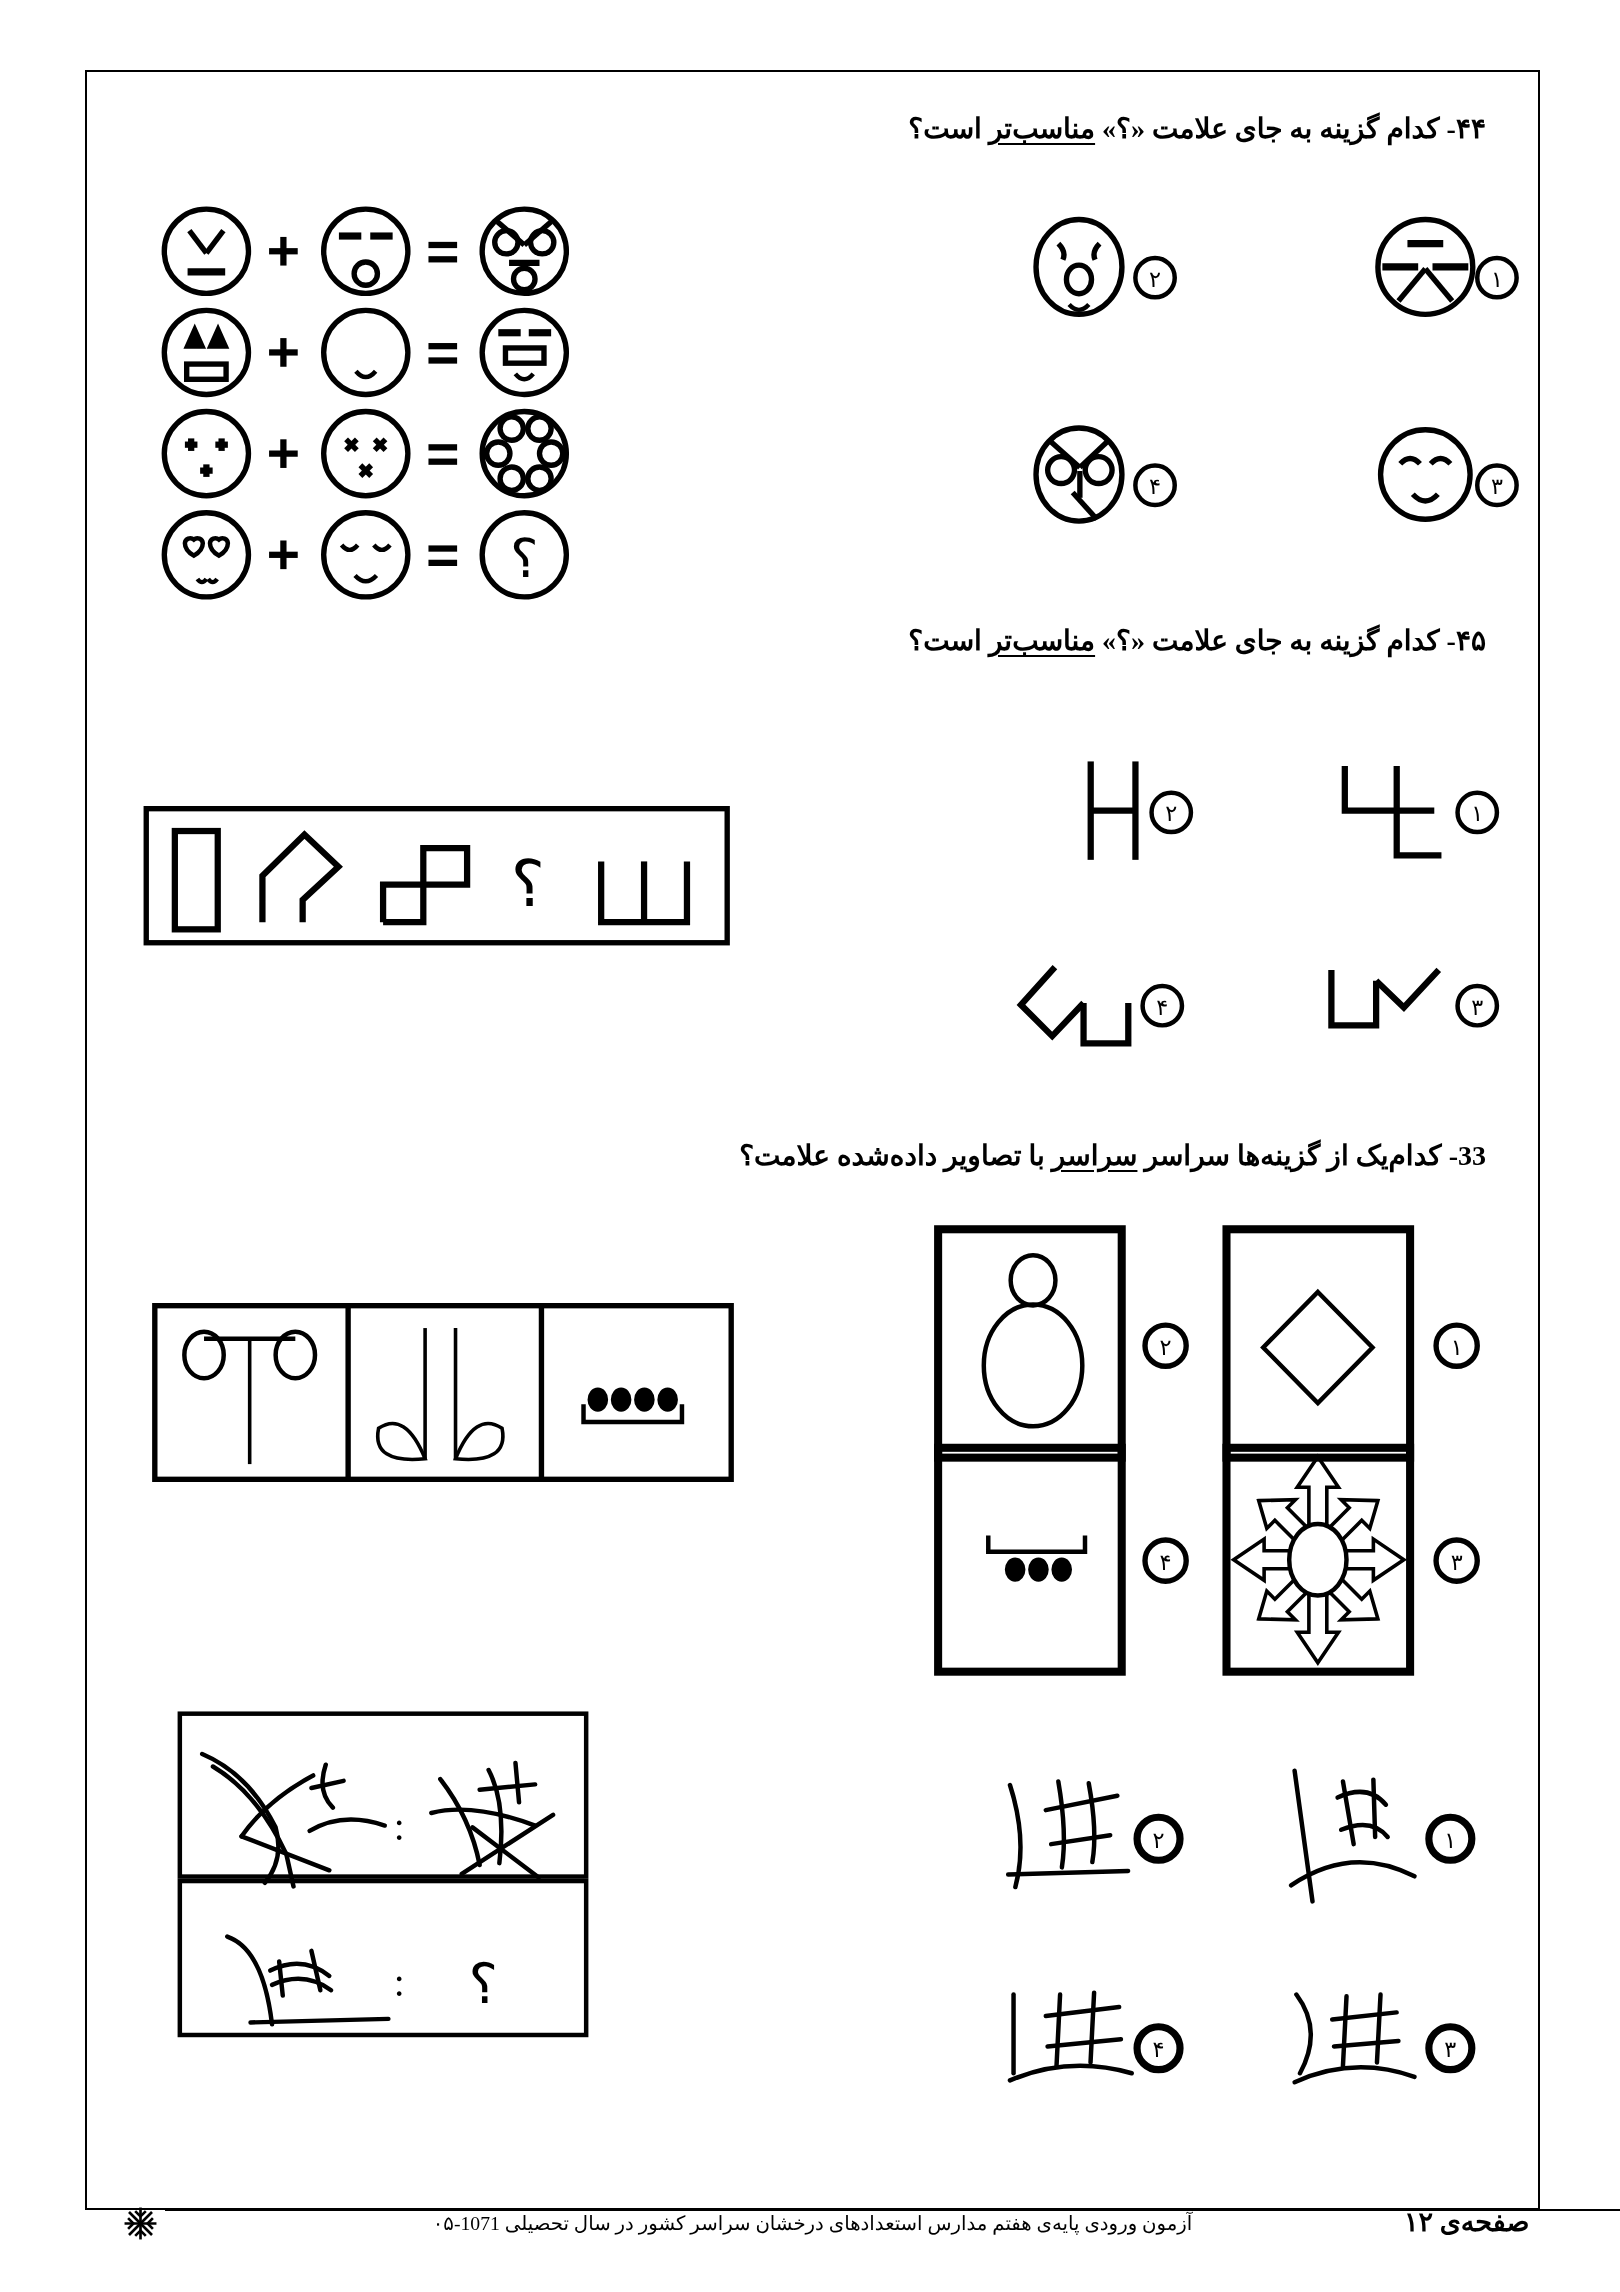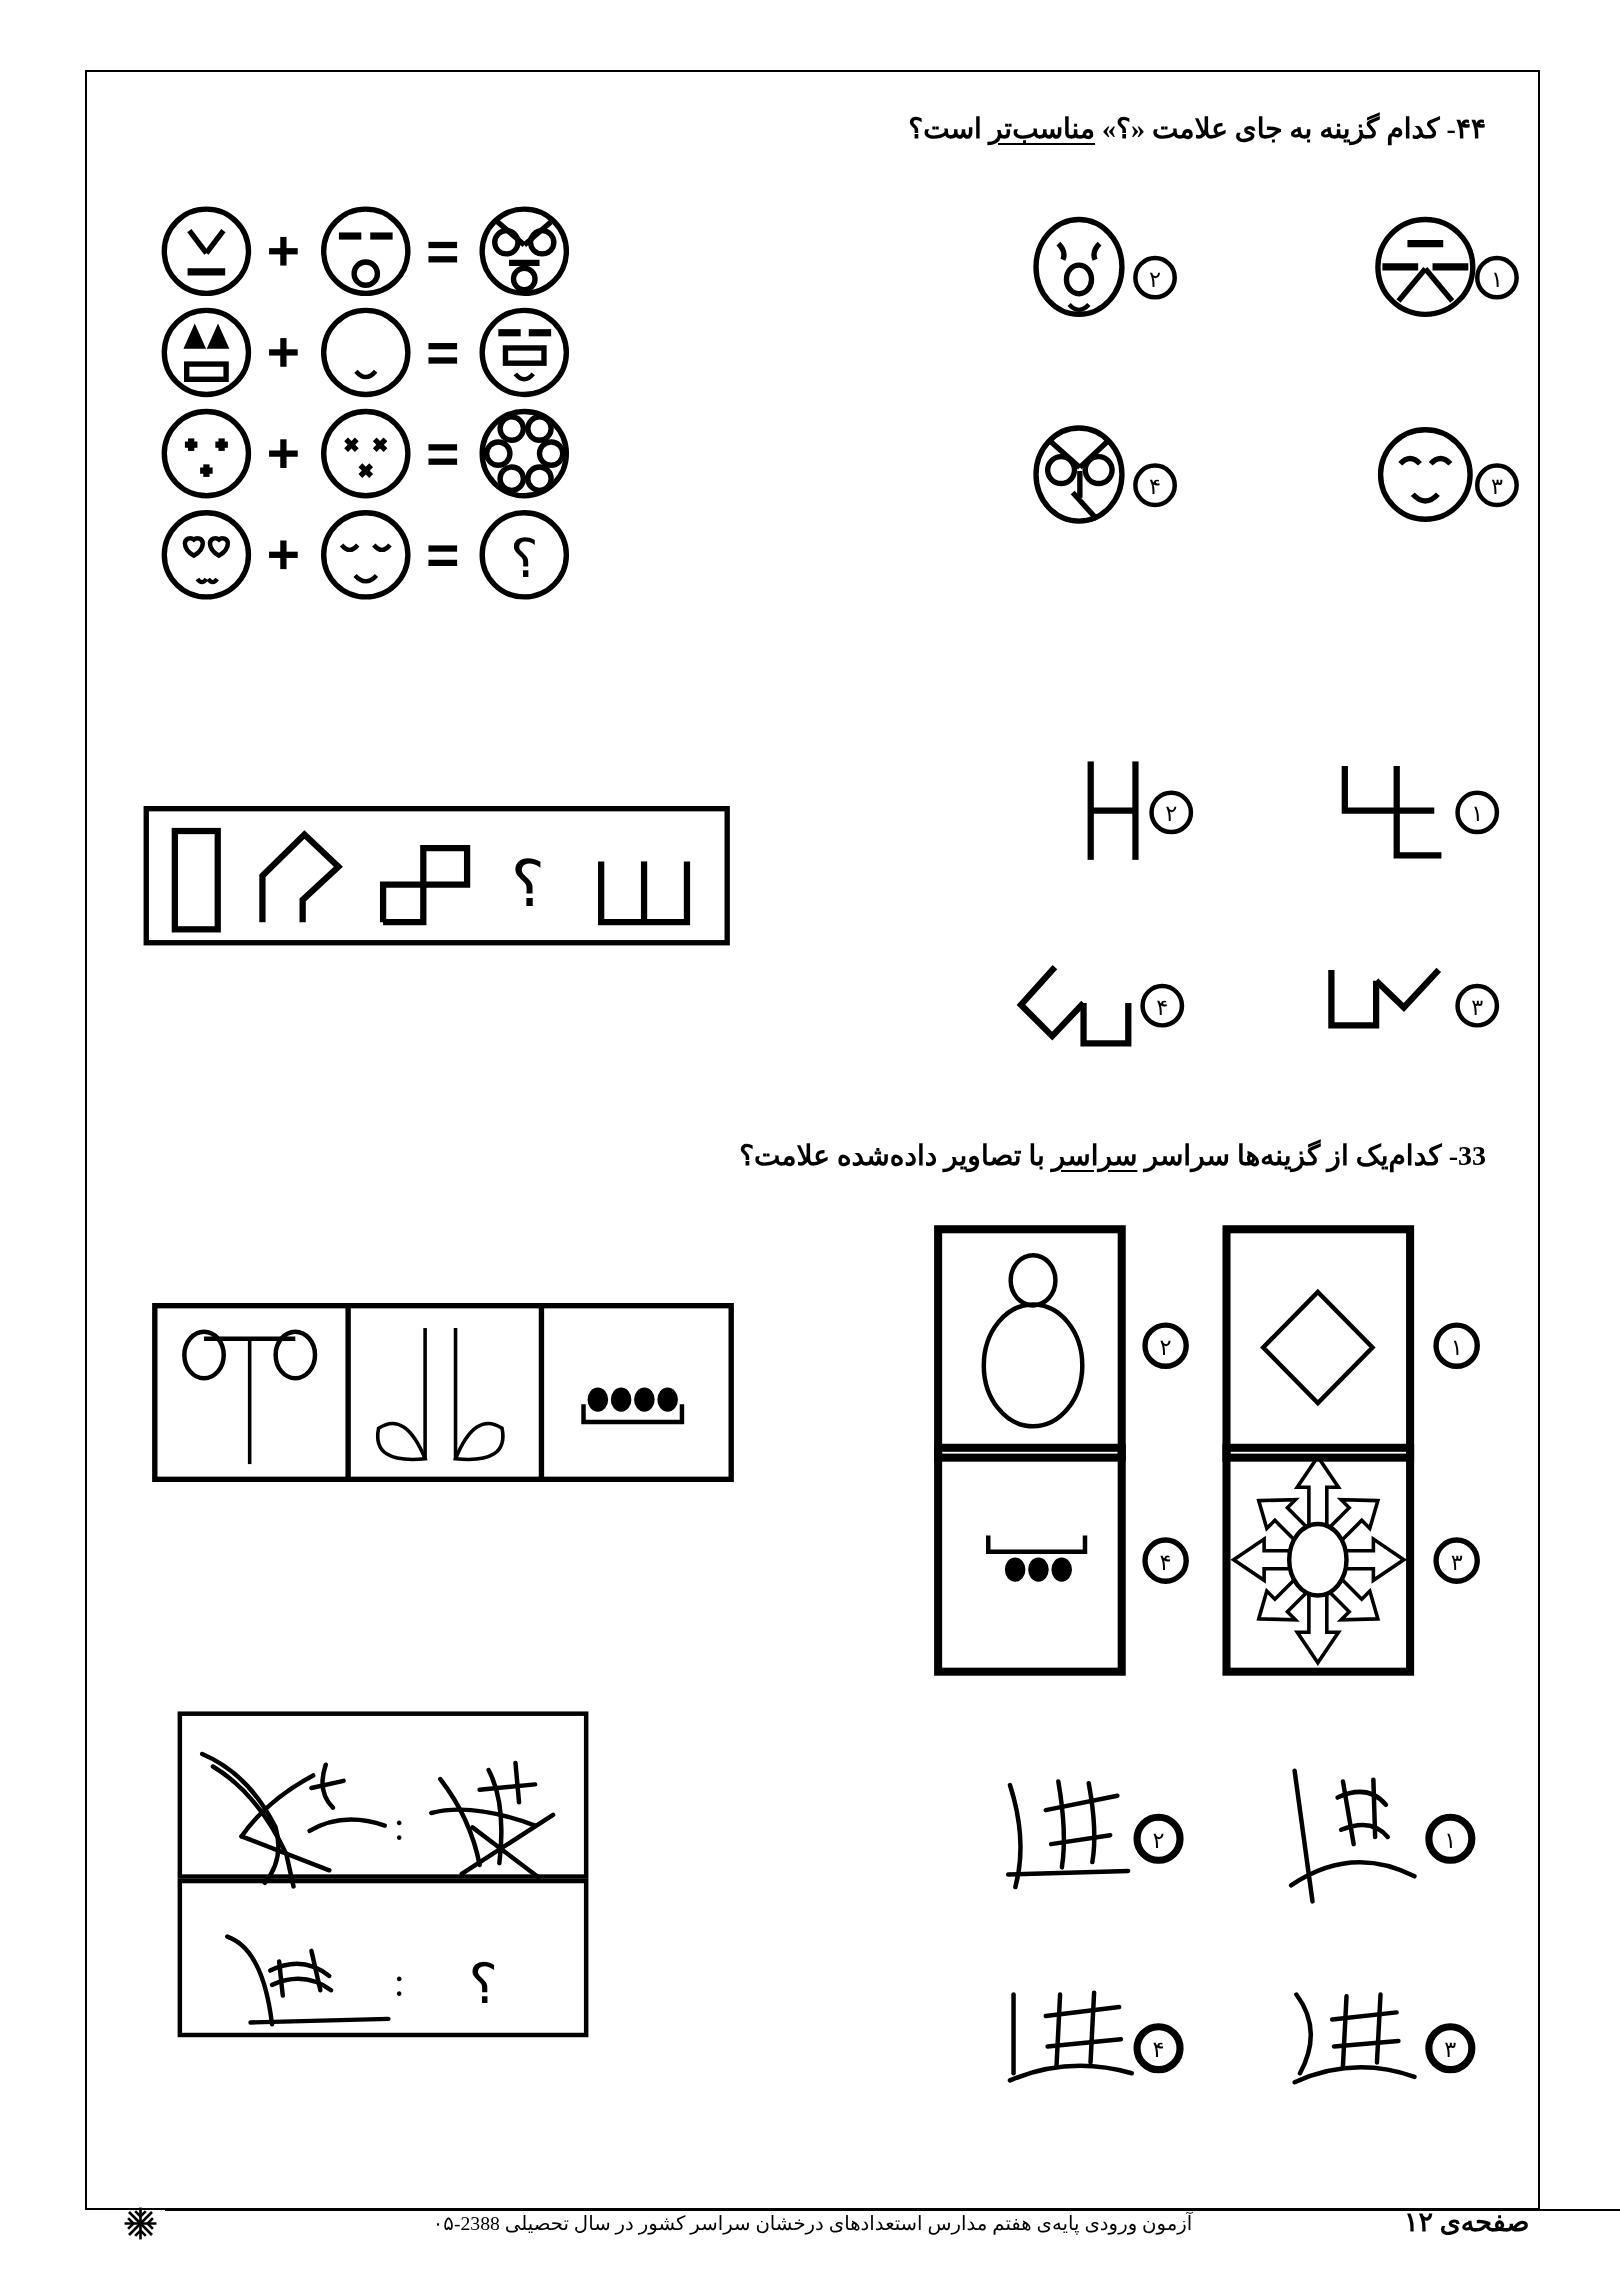--- a/index.html
+++ b/index.html
@@ -213,20 +213,26 @@
             <line x1="138" y1="262" x2="106" y2="292"></line>
           <line x1="106" y1="296" x2="106" y2="326"></line>
           <line x1="98" y1="320" x2="125" y2="350"></line>
         </g>
         <circle cx="190" cy="312" r="22" stroke-width="5"></circle>
         <text class="opt-num" x="190" y="322" text-anchor="middle" fill="#000" stroke="none">۴</text>
       </g>
     </svg>
   </div>
 
+  <div class="qtext" style="right:134px;top:624px;">
+    <span>۴۵-</span>
+    <span>کدام گزینه به جای علامت «؟»</span>
+    <span class="u">مناسب‌تر</span>
+    <span>است؟</span>
+  </div>
 
   <div class="section" style="left:143px;top:806px;">
     <svg width="591" height="143" viewBox="0 0 660 160" fill="none" stroke="#000" stroke-width="6">
       <rect x="3" y="3" width="650" height="150" stroke-width="6"></rect>
       <g>
           <rect x="35" y="42" width="48" height="110" stroke-width="7" transform="translate(0,-14)"></rect>
         </g>
       <g>
         <path d="M133 130 L133 78 L180 32 L218 68 L178 105 L178 130" stroke-width="7"></path>
       </g>
@@ -468,21 +474,21 @@
         </g>
         <circle cx="214" cy="332" r="24" stroke-width="8"></circle>
         <text class="opt-num" x="214" y="342" text-anchor="middle" fill="#000" stroke="none">۴</text>
       </g>
     </svg>
   </div>
 
   <div class="footer"></div>
   <div class="footline">
     <span class="footer-right">صفحه‌ی ۱۲</span>
-    <span class="footer-center">آزمون ورودی پایه‌ی هفتم مدارس استعدادهای درخشان سراسر کشور در سال تحصیلی 2388-۰۵</span>
+    <span class="footer-center">آزمون ورودی پایه‌ی هفتم مدارس استعدادهای درخشان سراسر کشور در سال تحصیلی 1071-۰۵</span>
     <span class="footer-left">
       <svg width="39" height="39" viewBox="0 0 44 44" stroke="#000" stroke-width="3" fill="none">
         <line x1="22" y1="4" x2="22" y2="40"></line>
           <line x1="4" y1="22" x2="40" y2="22"></line>
         <line x1="9" y1="9" x2="35" y2="35"></line>
           <line x1="35" y1="9" x2="9" y2="35"></line>
         <path d="M16 8 L22 14 L28 8" stroke-width="3"></path>
           <path d="M16 36 L22 30 L28 36" stroke-width="3"></path>
         <path d="M8 16 L14 22 L8 28" stroke-width="3"></path>
           <path d="M36 16 L30 22 L36 28" stroke-width="3"></path>

